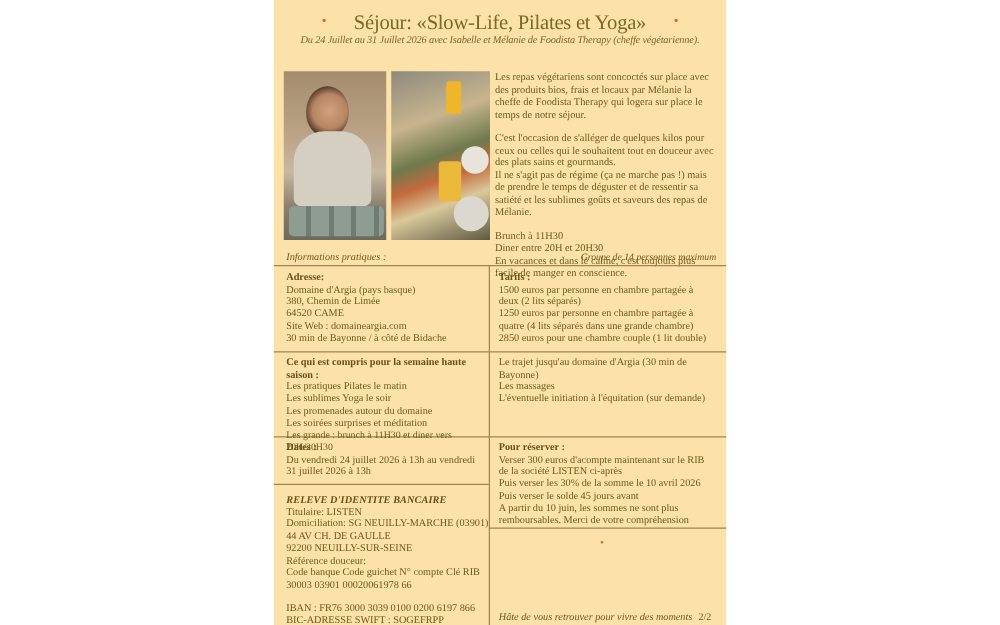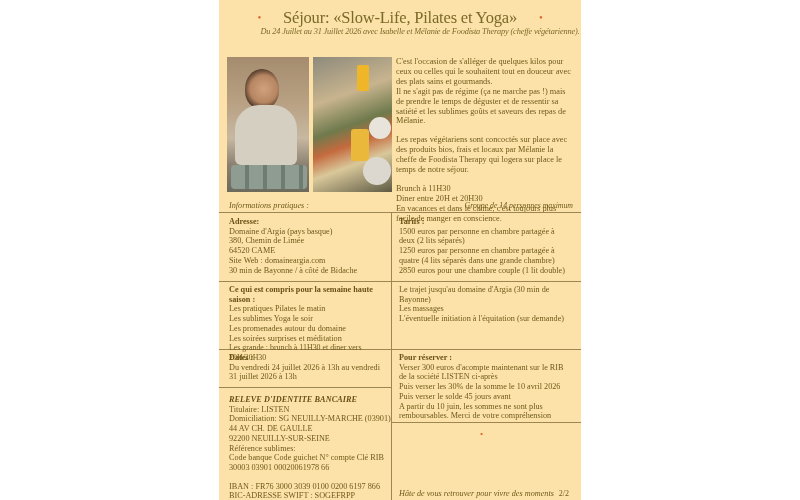--- a/index.html
+++ b/index.html
@@ -1,20 +1,20 @@
 <!DOCTYPE html>
 <html><head>
 <meta charset="utf-8">
 <style>
   html,body{margin:0;padding:0;}
   body{width:800px;height:500px;background:#ffffff;position:relative;overflow:hidden;font-family:"Liberation Serif","DejaVu Serif",serif;}
   .page{position:absolute;left:219px;top:0;width:362px;height:500px;background:#fce2a8;color:#6e5a1c;}
   .title-row{position:absolute;top:8px;left:0;width:362px;text-align:center;font-size:16.5px;color:#7a6a2a;letter-spacing:-0.2px;}
   .bullet{color:#d9652a;font-size:11px;display:inline-block;vertical-align:middle;margin:0 22px;position:relative;top:-2px;}
-  .subtitle{position:absolute;top:27px;left:0;width:362px;text-align:center;font-style:italic;font-size:8.3px;color:#7a6a2a;letter-spacing:-0.15px;padding-left:20px;}
+  .subtitle{position:absolute;top:27px;left:0;width:362px;text-align:center;font-style:italic;font-size:8.3px;color:#7a6a2a;letter-spacing:-0.15px;}
   .photos{position:absolute;top:57px;left:8px;width:165px;height:135px;}
   .photo{position:absolute;top:0;height:135px;}
   .photo-left{left:0;width:82px;background:linear-gradient(180deg,#a58c6e 0%,#b9a184 35%,#c7b8a1 60%,#8b8070 80%,#6c6a5c 100%);}
   .photo-left .face{position:absolute;left:18px;top:12px;width:34px;height:40px;border-radius:50% 50% 45% 45%;background:radial-gradient(circle at 55% 50%,#d1a17f 0%,#b68561 50%,#4b3526 75%);}
   .photo-left .body{position:absolute;left:8px;top:48px;width:62px;height:60px;border-radius:40% 40% 10% 10%;background:#d5cfc2;}
   .photo-left .bowls{position:absolute;left:4px;top:108px;width:76px;height:24px;background:repeating-linear-gradient(90deg,#8f9c92 0 14px,#6e7c72 14px 18px);border-radius:4px;}
   .photo-right{left:86px;width:79px;background:linear-gradient(160deg,#8d8a7c 0%,#c8b48e 30%,#6f7a4c 50%,#c46a3e 62%,#d9c89a 75%,#5d5a44 100%);}
   .photo-right .glass{position:absolute;left:44px;top:8px;width:12px;height:26px;background:#f0b62a;border-radius:2px;}
   .photo-right .glass2{position:absolute;left:38px;top:72px;width:18px;height:32px;background:#eab83a;border-radius:3px;}
   .photo-right .plate{position:absolute;left:56px;top:60px;width:22px;height:22px;border-radius:50%;background:#e8e4dc;}
@@ -52,23 +52,23 @@
     </div>
     <div class="photo photo-right">
       <div class="glass"></div>
         <div class="plate"></div>
         <div class="glass2"></div>
         <div class="plate2"></div>
     </div>
   </div>
 
   <div class="intro">
+    <p>Les repas végétariens sont concoctés sur place avec des produits bios, frais et locaux par Mélanie la cheffe de Foodista Therapy qui logera sur place le temps de notre séjour.</p>
     <p style="white-space:pre-line">C'est l'occasion de s'alléger de quelques kilos pour ceux ou celles qui le souhaitent tout en douceur avec des plats sains et gourmands.
 Il ne s'agit pas de régime (ça ne marche pas !) mais de prendre le temps de déguster et de ressentir sa satiété et les sublimes goûts et saveurs des repas de Mélanie.</p>
-    <p>Les repas végétariens sont concoctés sur place avec des produits bios, frais et locaux par Mélanie la cheffe de Foodista Therapy qui logera sur place le temps de notre séjour.</p>
     <p style="white-space:pre-line">Brunch à 11H30
 Diner entre 20H et 20H30
 En vacances et dans le calme, c'est toujours plus facile de manger en conscience.</p>
   </div>
 
   <div class="info-head">
     <span class="left">Informations pratiques :</span>
     <span class="right">Groupe de 14 personnes maximum</span>
   </div>
 
@@ -123,21 +123,21 @@
       <div>Puis verser le solde 45 jours avant</div>
       <div>A partir du 10 juin, les sommes ne sont plus remboursables. Merci de votre compréhension</div>
     </div>
 
     <div class="cell rib" style="left:10px;top:183px;width:162px">
       <div class="h">RELEVE D'IDENTITE BANCAIRE</div>
       <div>Titulaire: LISTEN</div>
       <div>Domiciliation: SG NEUILLY-MARCHE (03901)</div>
       <div>44 AV CH. DE GAULLE</div>
       <div>92200 NEUILLY-SUR-SEINE</div>
-      <div>Référence sublimes:</div>
+      <div>Référence douceur:</div>
       <div>Code banque Code guichet N° compte Clé RIB</div>
       <div>30003 03901 00020061978 66</div>
       <div style="height:9px"></div>
       <div>IBAN : FR76 3000 3039 0100 0200 6197 866</div>
       <div>BIC-ADRESSE SWIFT : SOGEFRPP</div>
     </div>
 
     <div class="orange-dot" style="left:261px;top:217px">•</div>
     <div class="cell closing" style="left:180px;top:230px;width:172px">
       <div>Hâte de vous retrouver pour vivre des moments simples et riches en partages, convivialité et ressourcement.</div>

